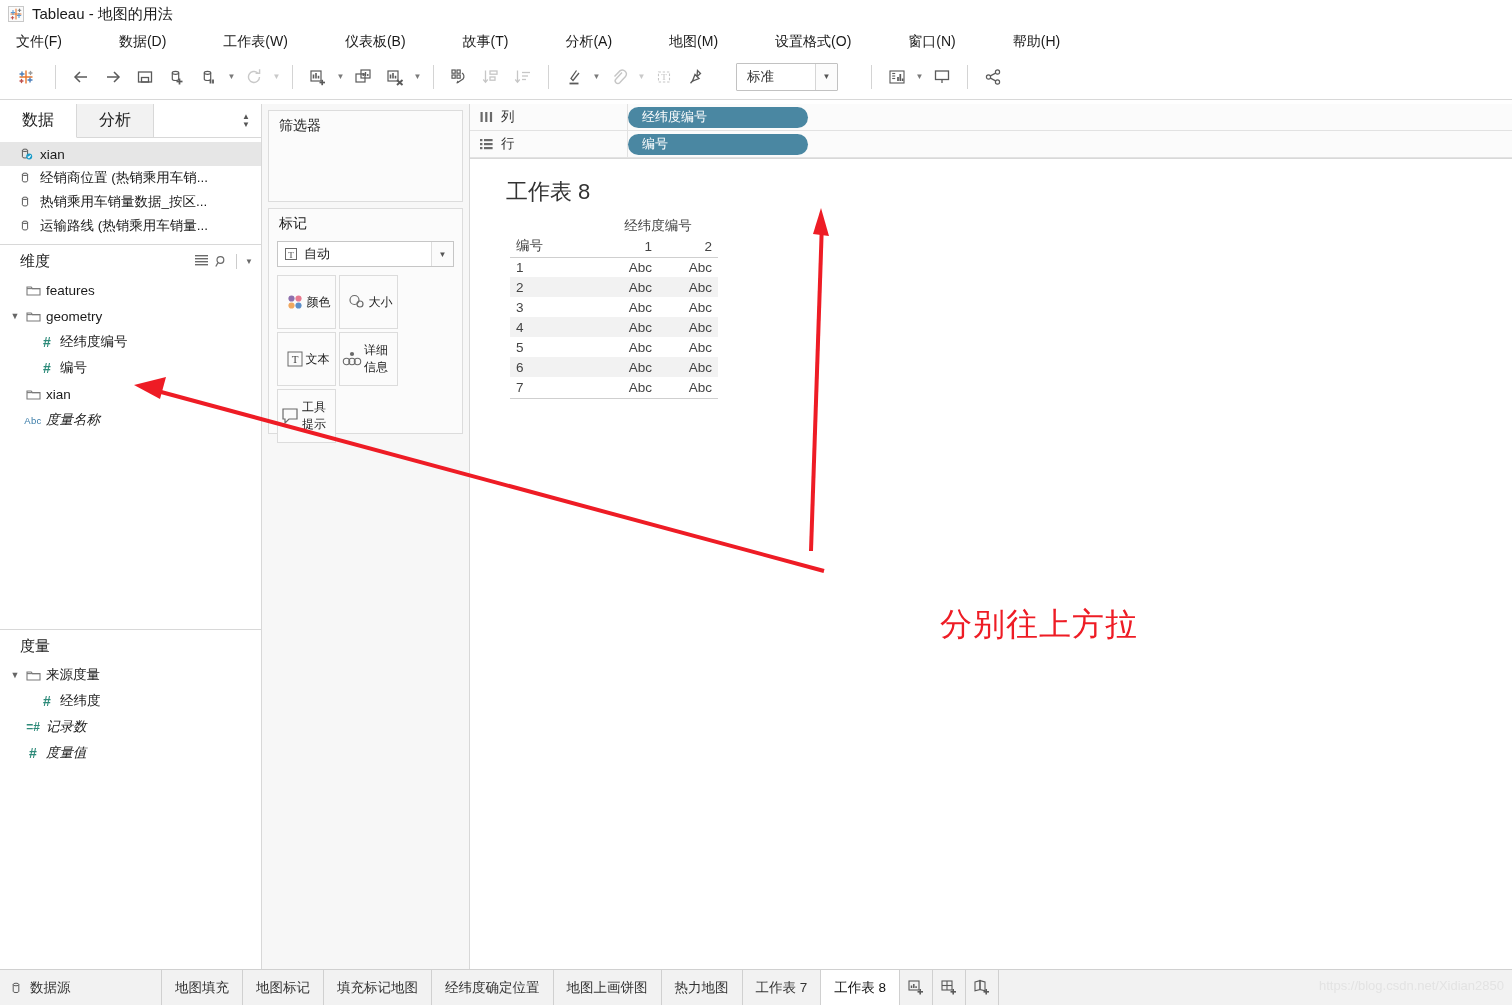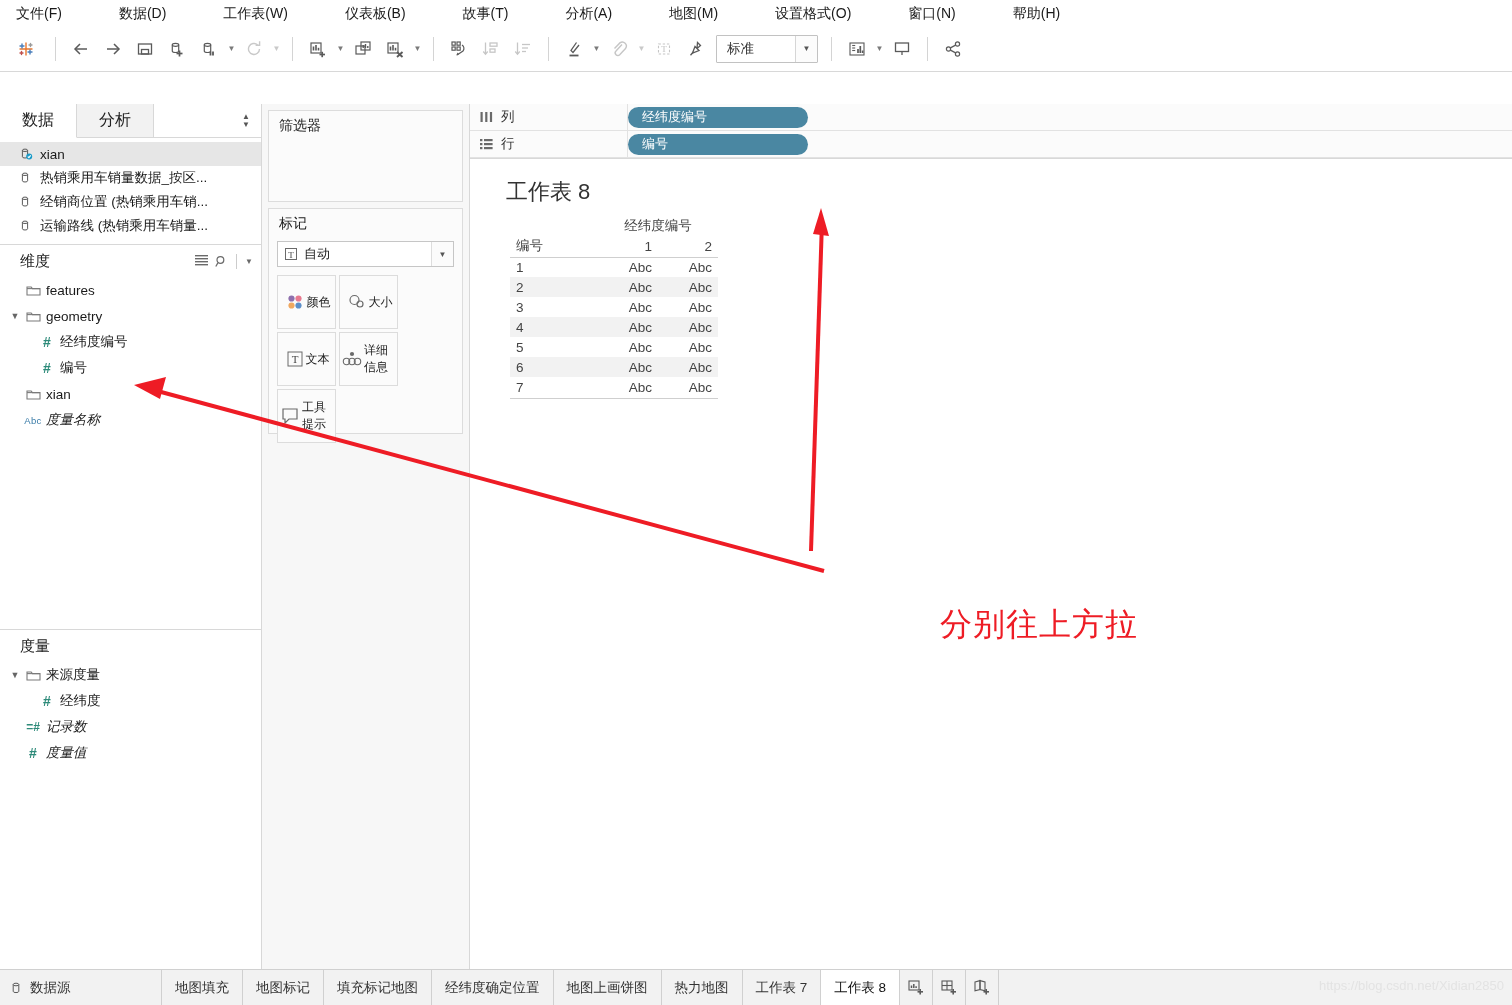--- a/index.html
+++ b/index.html
@@ -40,21 +40,21 @@
   }
   .tb-btn.wide { width: 38px; }
   .tb-sep { width: 1px; height: 24px; background: #d4d4d4; margin: 0 9px; }
   .tb-caret {
     width: 13px; height: 30px; display:flex; align-items:center; justify-content:center;
     color: #7a7a7a; font-size: 8px;
   }
   .tb-disabled { color: #c9c9c9; }
   .fit-select {
     width: 102px; height: 28px; border: 1px solid #c2c2c2; background: #fff;
-    display: flex; align-items: center; margin: 0 4px; border-radius: 1px;
+    display: flex; align-items: center; margin: 0 24px; border-radius: 1px;
   }
   .fit-select .val { flex: 1; padding-left: 10px; font-size: 13.5px; color: #333; }
   .fit-select .arrow {
     width: 22px; height: 26px; border-left: 1px solid #d6d6d6;
     display: flex; align-items: center; justify-content: center;
     color: #555; font-size: 8px; background: #fcfcfc;
   }
 
   
   .main { position: absolute; top: 104px; left: 0; right: 0; bottom: 36px; display: flex; }
@@ -184,20 +184,40 @@
     white-space: nowrap;
   }
 
   svg { display: block; }
 </style>
 </head>
 <body>
 
 <div id="app">
 
+  <div class="titlebar">
+    <span class="title-icon">
+      <svg width="16" height="16" viewBox="0 0 16 16">
+        <rect x="0.5" y="0.5" width="15" height="15" fill="#fafafa" stroke="#c8c8c8"></rect>
+        <g stroke-width="1.1" stroke-linecap="round">
+          <line x1="8" y1="3" x2="8" y2="13" stroke="#e8762d"></line>
+          <line x1="3" y1="8" x2="13" y2="8" stroke="#e8762d"></line>
+          <line x1="5" y1="4.5" x2="5" y2="8.5" stroke="#5b9bd5"></line>
+          <line x1="3.2" y1="6.5" x2="6.8" y2="6.5" stroke="#5b9bd5"></line>
+          <line x1="11" y1="7.5" x2="11" y2="11.5" stroke="#5b9bd5"></line>
+          <line x1="9.2" y1="9.5" x2="12.8" y2="9.5" stroke="#5b9bd5"></line>
+          <line x1="4.5" y1="10.5" x2="4.5" y2="13" stroke="#c0504d"></line>
+          <line x1="3.2" y1="11.8" x2="5.8" y2="11.8" stroke="#c0504d"></line>
+          <line x1="11.5" y1="3" x2="11.5" y2="5.5" stroke="#7a7a7a"></line>
+          <line x1="10.2" y1="4.2" x2="12.8" y2="4.2" stroke="#7a7a7a"></line>
+        </g>
+      </svg>
+    </span>
+    <span class="title-text">Tableau - 地图的用法</span>
+  </div>
 
   <div class="menubar">
     <div class="mi">文件(F)</div>
     <div class="mi">数据(D)</div>
     <div class="mi">工作表(W)</div>
     <div class="mi">仪表板(B)</div>
     <div class="mi">故事(T)</div>
     <div class="mi">分析(A)</div>
     <div class="mi">地图(M)</div>
     <div class="mi">设置格式(O)</div>
@@ -424,30 +444,30 @@
           </span>
           <span>xian</span>
         </div>
         <div class="ds-item">
           <span class="dbicon">
             <svg width="14" height="14" viewBox="0 0 14 14" fill="none" stroke="#5a5a5a" stroke-width="1">
               <ellipse cx="6" cy="3.3" rx="2.6" ry="1.2"></ellipse>
                 <path d="M3.4 3.3 V9.8 a2.6 1.2 0 0 0 5.2 0 V3.3"></path>
             </svg>
           </span>
-          <span>热销乘用车销量数据_按区...</span>
+          <span>经销商位置 (热销乘用车销...</span>
         </div>
         <div class="ds-item">
           <span class="dbicon">
             <svg width="14" height="14" viewBox="0 0 14 14" fill="none" stroke="#5a5a5a" stroke-width="1">
               <ellipse cx="6" cy="3.3" rx="2.6" ry="1.2"></ellipse>
                 <path d="M3.4 3.3 V9.8 a2.6 1.2 0 0 0 5.2 0 V3.3"></path>
             </svg>
           </span>
-          <span>经销商位置 (热销乘用车销...</span>
+          <span>热销乘用车销量数据_按区...</span>
         </div>
         <div class="ds-item">
           <span class="dbicon">
             <svg width="14" height="14" viewBox="0 0 14 14" fill="none" stroke="#5a5a5a" stroke-width="1">
               <ellipse cx="6" cy="3.3" rx="2.6" ry="1.2"></ellipse>
                 <path d="M3.4 3.3 V9.8 a2.6 1.2 0 0 0 5.2 0 V3.3"></path>
             </svg>
           </span>
           <span>运输路线 (热销乘用车销量...</span>
         </div>

